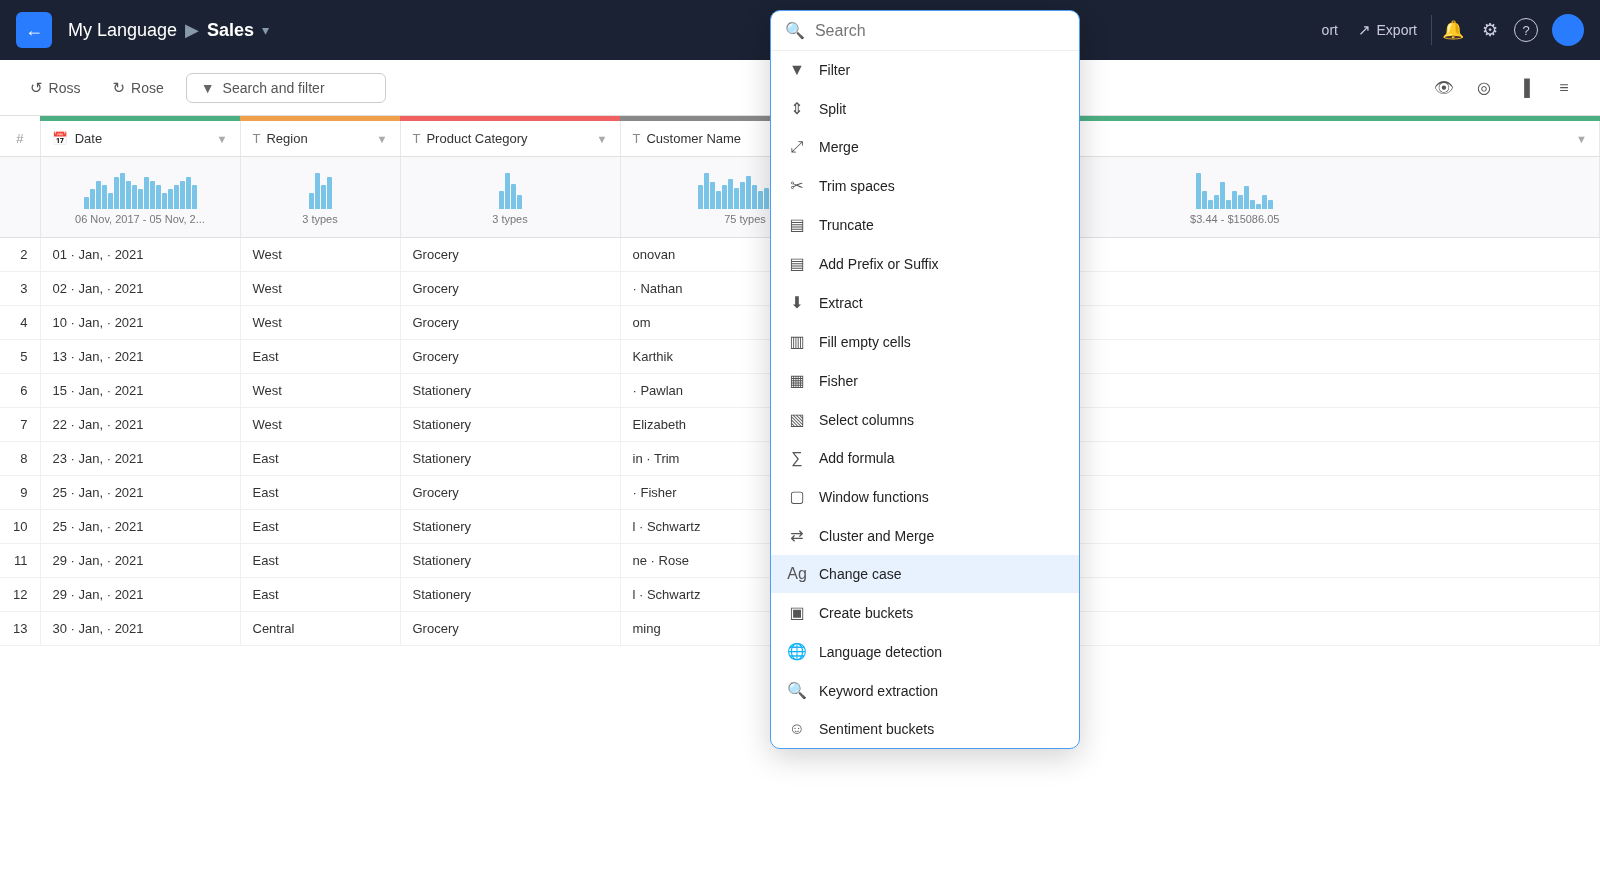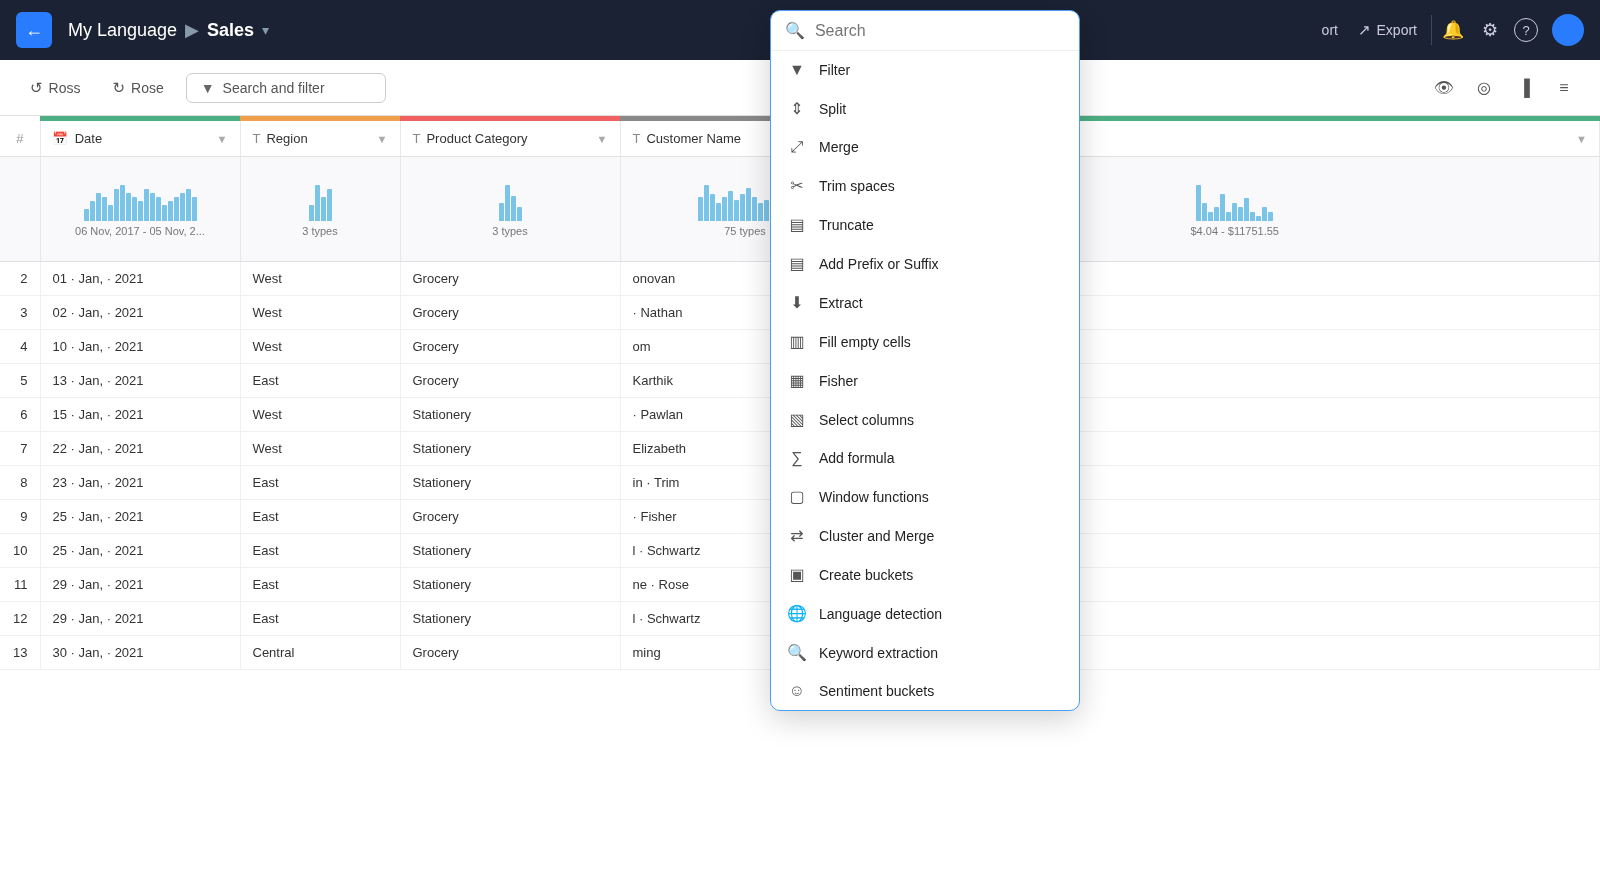--- a/index.html
+++ b/index.html
@@ -110,21 +110,21 @@
       position: sticky; top: 0;
       z-index: 3;
     }
     .color-bar-rownum { background: transparent; }
 
     
     .stats-row td {
       background: #f9f9fb;
       border-bottom: 1px solid #e0e0e0;
       border-right: 1px solid #e8e8e8;
-      padding: 24px 12px;
+      padding: 12px 12px;
       font-size: 12px;
       color: #666;
       text-align: center;
     }
 
     
     .mini-bars {
       display: flex; align-items: flex-end; gap: 1px;
       height: 40px; justify-content: center;
     }
@@ -366,21 +366,21 @@
               <div class="mini-bar" style="width: 5px; height: 27px; background: rgb(122, 196, 232);"></div>
               <div class="mini-bar" style="width: 5px; height: 9px; background: rgb(122, 196, 232);"></div>
               <div class="mini-bar" style="width: 5px; height: 18px; background: rgb(122, 196, 232);"></div>
               <div class="mini-bar" style="width: 5px; height: 14px; background: rgb(122, 196, 232);"></div>
               <div class="mini-bar" style="width: 5px; height: 23px; background: rgb(122, 196, 232);"></div>
               <div class="mini-bar" style="width: 5px; height: 9px; background: rgb(122, 196, 232);"></div>
               <div class="mini-bar" style="width: 5px; height: 5px; background: rgb(122, 196, 232);"></div>
               <div class="mini-bar" style="width: 5px; height: 14px; background: rgb(122, 196, 232);"></div>
               <div class="mini-bar" style="width: 5px; height: 9px; background: rgb(122, 196, 232);"></div>
             </div>
-          <div style="font-size:11px;color:#777;margin-top:4px;">$4.04 - $11751.55</div>
+          <div style="font-size:11px;color:#777;margin-top:4px;">$3.44 - $15086.05</div>
         </td>
       </tr>
     <tr>
     <td class="row-num">2</td>
     <td class="date-cell">01 · Jan, · 2021</td>
     <td>West</td>
     <td>Grocery</td>
     <td>onovan</td>
     <td>$6164.77</td>
   </tr>
@@ -527,20 +527,24 @@
     <span class="menu-item-label">Add formula</span>
   </div>
       <div class="menu-item">
     <span class="menu-item-icon">▢</span>
     <span class="menu-item-label">Window functions</span>
   </div>
       <div class="menu-item">
     <span class="menu-item-icon">⇄</span>
     <span class="menu-item-label">Cluster and Merge</span>
   </div>
+      <div class="menu-item active">
+    <span class="menu-item-icon">Ag</span>
+    <span class="menu-item-label">Change case</span>
+  </div>
       <div class="menu-item">
     <span class="menu-item-icon">▣</span>
     <span class="menu-item-label">Create buckets</span>
   </div>
       <div class="menu-item">
     <span class="menu-item-icon">🌐</span>
     <span class="menu-item-label">Language detection</span>
   </div>
       <div class="menu-item">
     <span class="menu-item-icon">🔍</span>

